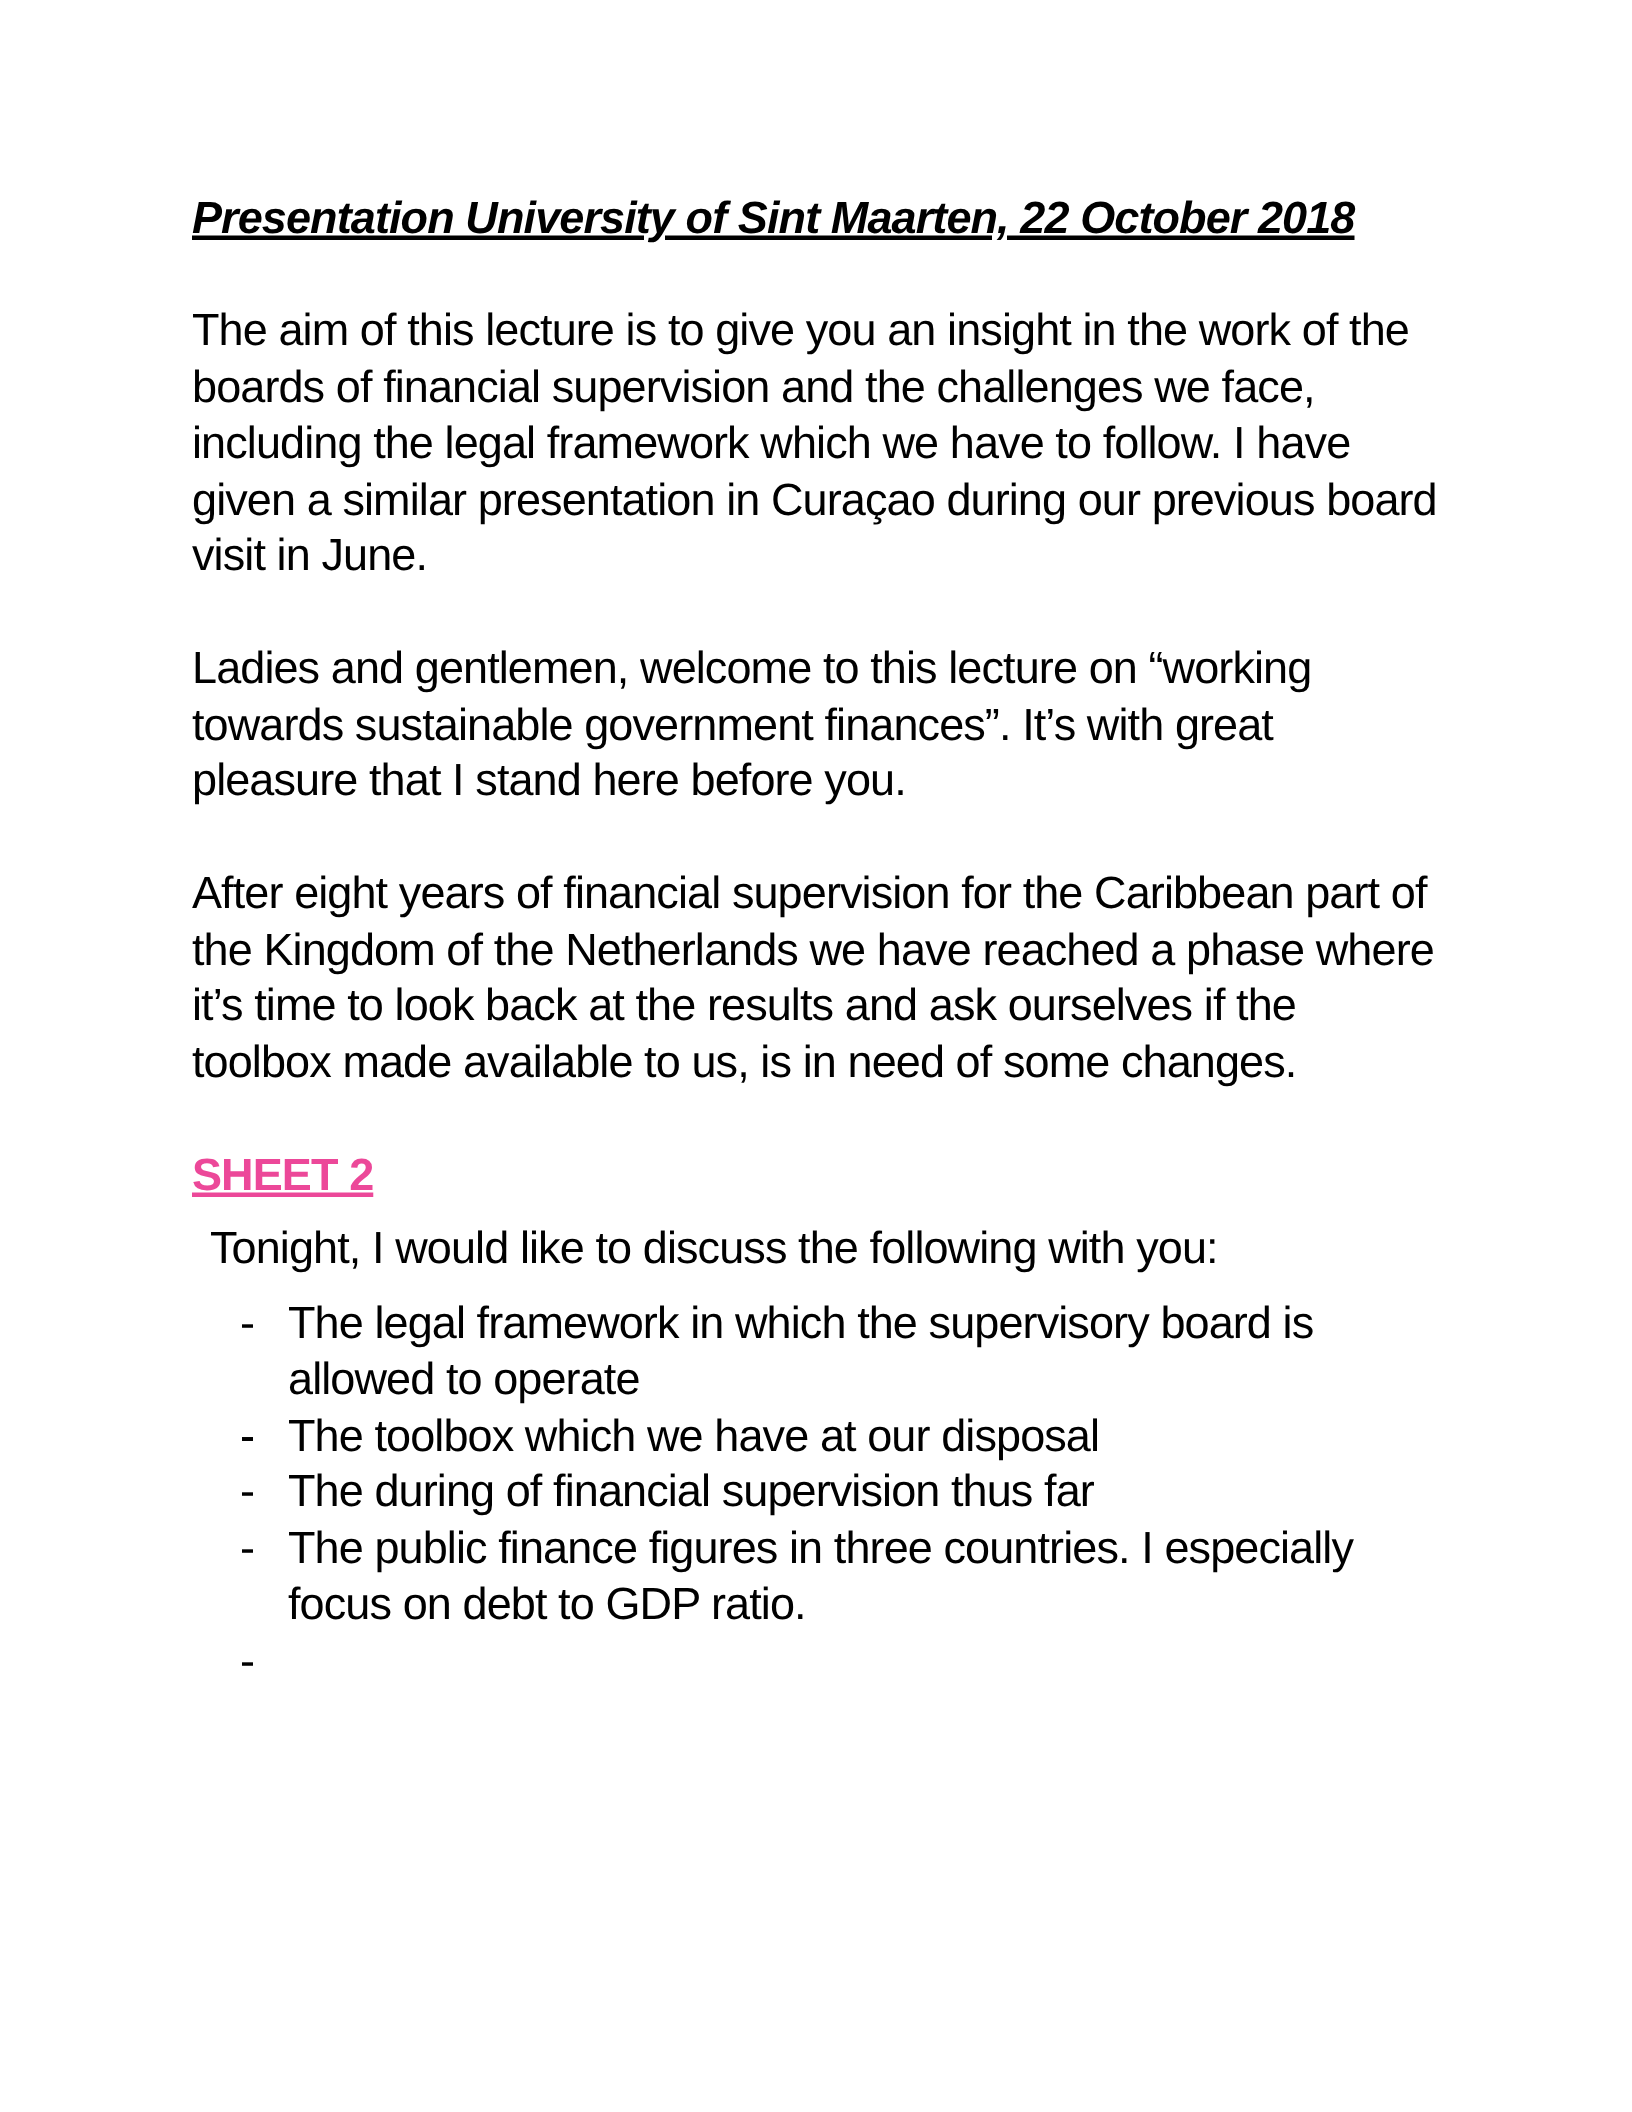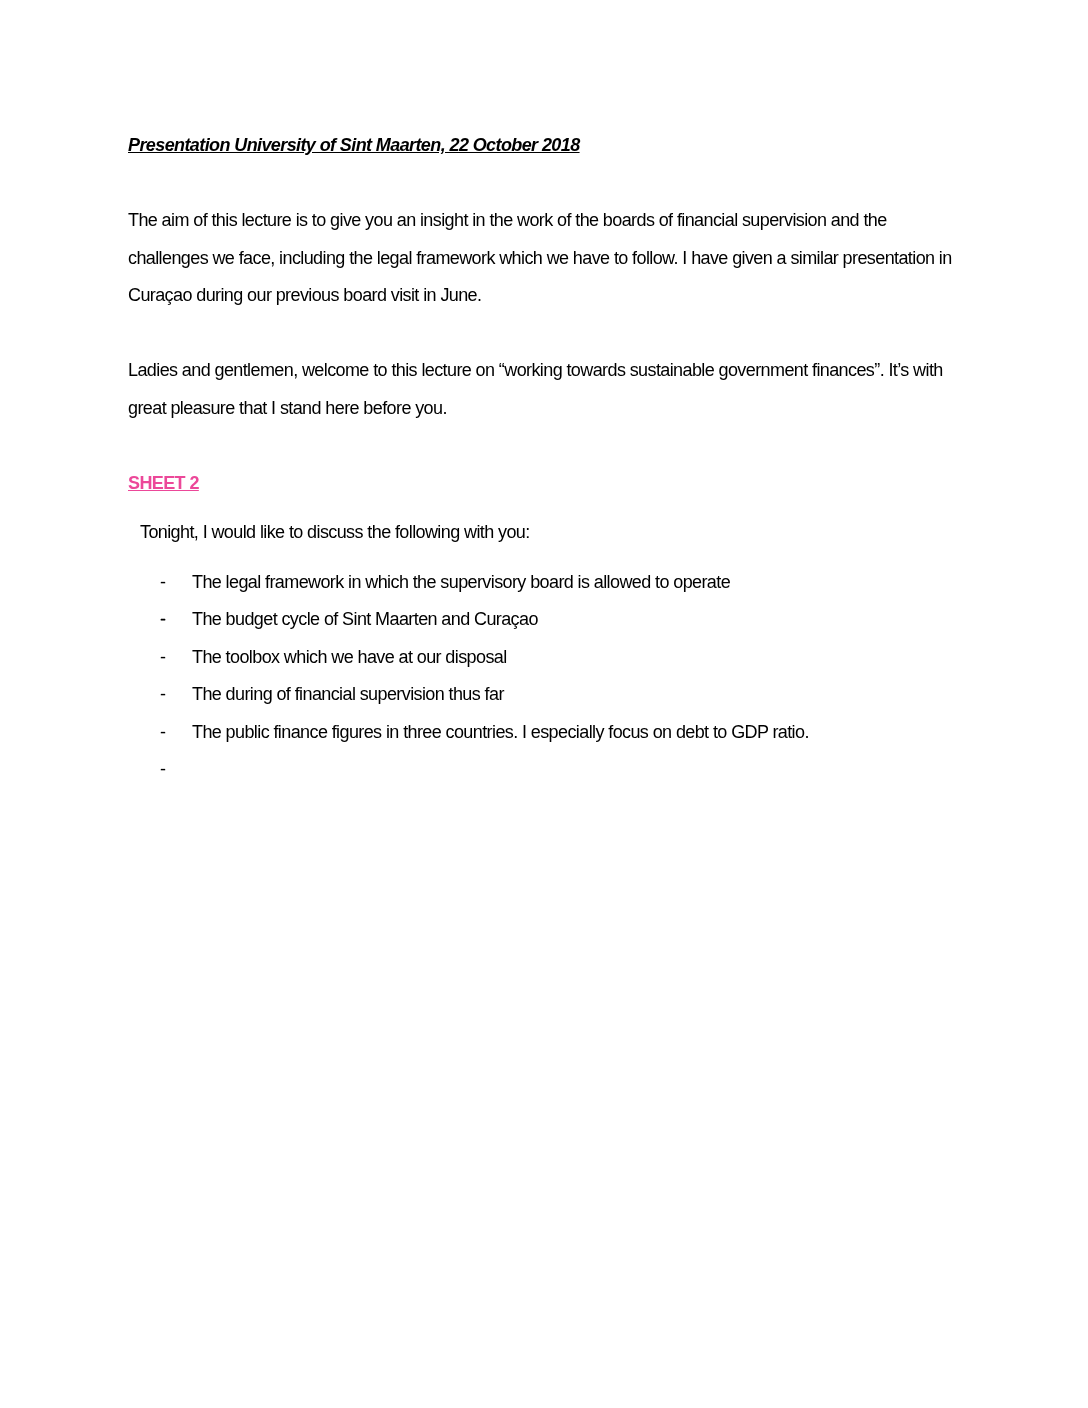--- a/index.html
+++ b/index.html
@@ -13,21 +13,21 @@
       position: relative;
       overflow: hidden;
       font-family: "Liberation Sans", sans-serif;
       color: #000000;
     }
     .page {
       position: absolute;
       left: 128px;
       top: 127px;
       width: 830px;
-      font-size: 18px;
+      font-size: 30px;
       line-height: 37.5px;
       letter-spacing: -0.6px;
     }
     .title {
       font-weight: bold;
       font-style: italic;
       text-decoration: underline;
       margin: 0 0 37.5px 0;
     }
     .para {
@@ -59,35 +59,35 @@
     }
   </style>
 </head>
 <body>
 
 <div class="page">
   <p class="title">Presentation University of Sint Maarten, 22 October 2018</p>
 
   <p class="para">The aim of this lecture is to give you an insight in the work of the boards of financial supervision and the challenges we face, including the legal framework which we have to follow. I have given a similar presentation in Curaçao during our previous board visit in June.</p>
   <p class="para">Ladies and gentlemen, welcome to this lecture on “working towards sustainable government finances”. It’s with great pleasure that I stand here before you.</p>
+  <p class="para">After eight years of financial supervision for the Caribbean part of the Kingdom of the Netherlands we have reached a phase where it’s time to look back at the results and ask ourselves if the toolbox made available to us, is in need of some changes.</p>
 
   <a class="sheet-link">SHEET 2</a>
   <p class="intro-line">Tonight, I would like to discuss the following with you:</p>
 
   <ul class="topics">
     <li>
       <span class="dash">-</span>
       <span>The legal framework in which the supervisory board is allowed to operate</span>
     </li>
     <li>
       <span class="dash">-</span>
     </li>
     <li>
       <span class="dash">-</span>
-      <span>The budget cycle of Sint Maarten and Curaçao</span>
     </li>
     <li>
       <span class="dash">-</span>
       <span>The toolbox which we have at our disposal</span>
     </li>
     <li>
       <span class="dash">-</span>
       <span>The during of financial supervision thus far</span>
     </li>
     <li>

